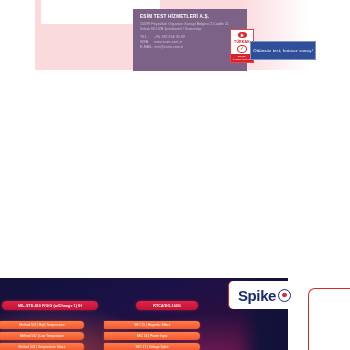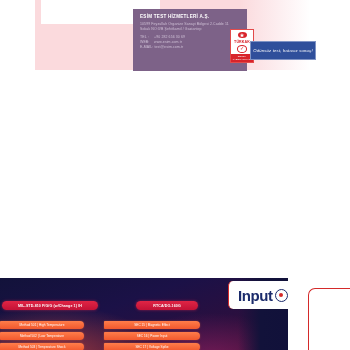--- a/index.html
+++ b/index.html
@@ -385,19 +385,19 @@
   <div class="row-pill col-left" style="top:321px;">Method 501 | High Temperature</div>
   <div class="row-pill col-left" style="top:332px;">Method 502 | Low Temperature</div>
   <div class="row-pill col-left" style="top:343px;">Method 503 | Temperature Shock</div>
 
   <div class="row-pill col-right" style="top:321px;">SEC 15 | Magnetic Effect</div>
   <div class="row-pill col-right" style="top:332px;">SEC 16 | Power Input</div>
   <div class="row-pill col-right" style="top:343px;">SEC 17 | Voltage Spike</div>
 
   <div class="logo-swoosh"></div>
   <div class="logo-plate">
-    <span class="logo-word">Input</span>
+    <span class="logo-word">Spike</span>
     <span class="logo-mark"></span>
   </div>
 
   <div class="frame-bracket"></div>
 
 </div>
 
 </body></html>

